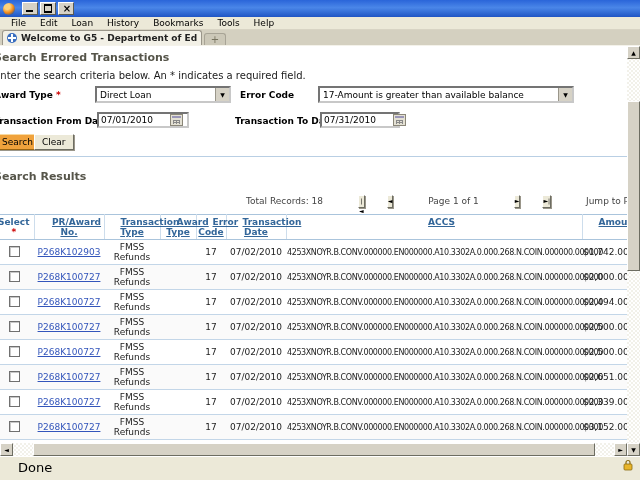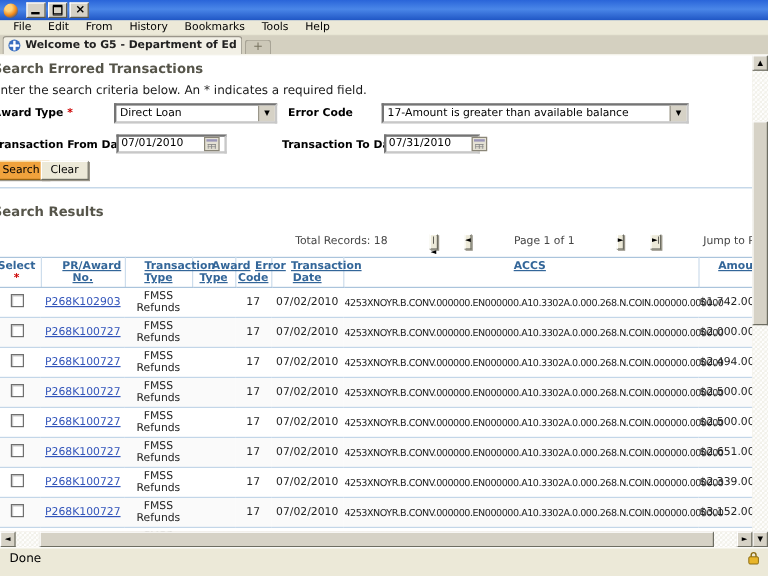--- a/index.html
+++ b/index.html
@@ -102,21 +102,21 @@
     background-image:linear-gradient(45deg,#fff 25%,transparent 25%,transparent 75%,#fff 75%),
                      linear-gradient(45deg,#fff 25%,transparent 25%,transparent 75%,#fff 75%);
     background-size:4px 4px; background-position:0 0,2px 2px; }
   .sb-btn, .sb-thumb { position:absolute; background:#d6d2c6; border:1px solid;
     border-color:#fff #6d6d62 #6d6d62 #fff; }
   .sb-btn { display:flex; align-items:center; justify-content:center; font-size:6px; color:#000; }
 
   
   .statusbar { position:absolute; left:0; top:456px; width:640px; height:24px; background:#ece9d8;
     border-top:1px solid #fff; }
-  .status-text { position:absolute; left:8px; top:3px; font-size:10px; color:#000; }
+  .status-text { position:absolute; left:18px; top:3px; font-size:13px; color:#000; }
   .lock-icon { position:absolute; right:6px; top:2px; width:12px; height:12px; }
 </style>
 </head>
 <body>
 
 <div class="titlebar">
   <div class="ff-icon"></div>
   <div class="winbtns">
     <div class="winbtn">
         <span class="min-glyph"></span>
@@ -126,21 +126,21 @@
       </div>
     <div class="winbtn">
         <span class="close-glyph">×</span>
       </div>
   </div>
 </div>
 
 <div class="menubar">
   <span class="menu-item">File</span>
   <span class="menu-item">Edit</span>
-  <span class="menu-item">From</span>
+  <span class="menu-item">Loan</span>
   <span class="menu-item">History</span>
   <span class="menu-item">Bookmarks</span>
   <span class="menu-item">Tools</span>
   <span class="menu-item">Help</span>
 </div>
 
 <div class="tabstrip">
   <div class="tab">
     <span class="tab-favicon"></span>
     <span class="tab-label">Welcome to G5 - Department of Edu...</span>

